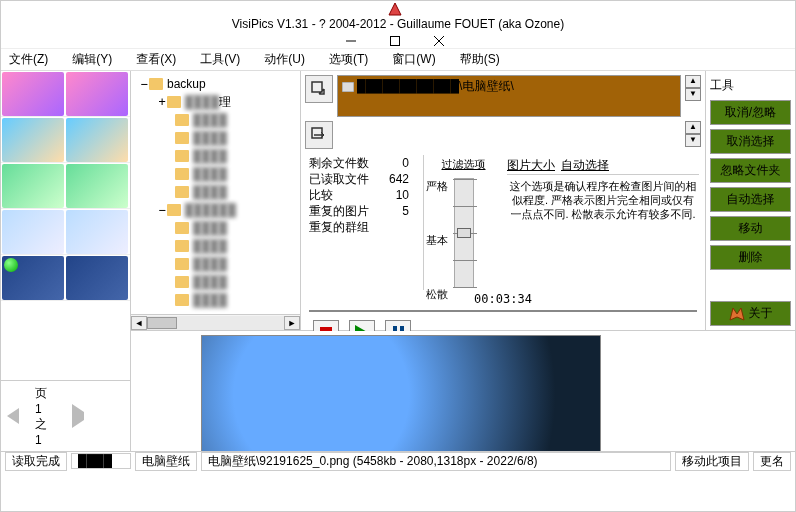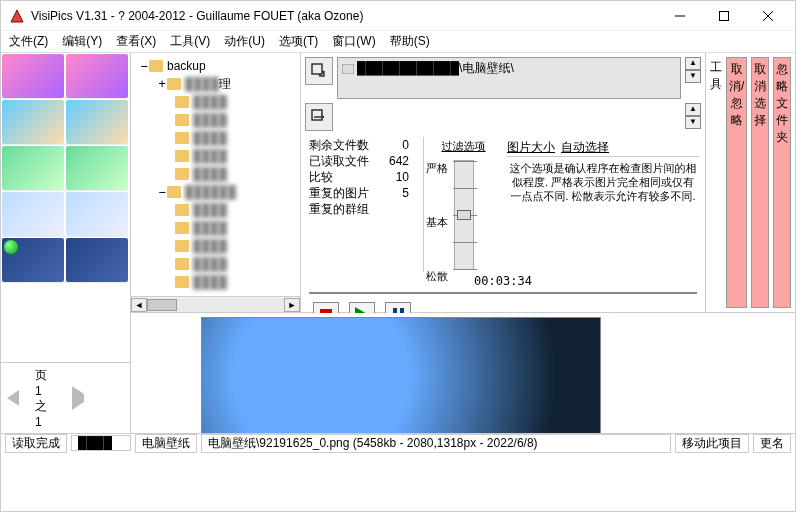--- a/index.html
+++ b/index.html
@@ -1,22 +1,22 @@
 <!DOCTYPE html>
 <html><head>
 <meta charset="utf-8">
 <style>
 * { box-sizing: border-box; margin: 0; padding: 0; font-family: "Microsoft YaHei", "SimSun", sans-serif; font-size: 12px; }
 body { background: #fff; width: 796px; height: 512px; overflow: hidden; border: 1px solid #ccc; }
-.titlebar { height: 30px; display: flex; align-items: center; padding: 0 8px; background: #fff; border-bottom: 1px solid #eee; }
+.titlebar { height: 48px; display: flex; align-items: center; padding: 0 8px; background: #fff; border-bottom: 1px solid #eee; flex-direction: column; }
 .titlebar .icon { width: 16px; height: 16px; margin-right: 6px; }
 .titlebar .title { flex: 1; }
 .winbtns { display: flex; gap: 18px; padding-right: 6px; }
 .winbtn { width: 26px; height: 20px; display: flex; align-items: center; justify-content: center; }
-.menubar { height: 22px; display: flex; align-items: flex-start; padding: 2px 8px; gap: 14px; border-bottom: 1px solid #ddd; }
+.menubar { height: 22px; display: flex; align-items: flex-start; padding: 2px 8px; gap: 24px; border-bottom: 1px solid #ddd; }
 .menubar span { cursor: default; }
 .main { display: flex; height: 380px; }
 .thumbs { width: 130px; display: flex; flex-direction: column; border-right: 1px solid #ccc; overflow: hidden; }
 .pair { display: flex; height: 46px; border-bottom: 1px solid #eee; }
 .pair > div { width: 62px; height: 44px; margin: 1px; background: linear-gradient(135deg,#a88,#88a); border-radius: 2px; }
 .pair .g1 { background: linear-gradient(135deg,#f8c,#a6f); }
 .pair .g2 { background: linear-gradient(135deg,#6cf,#fda); }
 .pair .g3 { background: linear-gradient(135deg,#6d9,#cfc); }
 .pair .g4 { background: linear-gradient(135deg,#bdf,#eef); }
 .pair .g5 { background: linear-gradient(135deg,#248,#46a); position: relative; }
@@ -27,21 +27,21 @@
 .center { flex: 1; display: flex; flex-direction: column; }
 .upper { height: 260px; display: flex; border-bottom: 1px solid #ccc; }
 .tree { width: 170px; border-right: 1px solid #ccc; padding: 4px; overflow: hidden; position: relative; }
 .tree-row { display: flex; align-items: center; height: 18px; padding-left: 4px; white-space: nowrap; }
 .fold { width: 14px; height: 12px; background: #f3c768; border-radius: 1px; margin-right: 4px; display: inline-block; }
 .exp { width: 10px; font-family: monospace; cursor: default; text-align: center; }
 .tree .blur { color: transparent; text-shadow: 0 0 4px #888; }
 .stats { flex: 1; display: flex; flex-direction: column; padding: 2px; }
 .pathrow { display: flex; align-items: flex-start; gap: 4px; padding: 2px; }
 .sqbtn { width: 28px; height: 28px; border: 1px solid #999; background: #eee; display: flex; align-items: center; justify-content: center; }
-.pathbox { flex: 1; height: 42px; border: 1px solid #999; background: #e5e5e5; padding: 2px 4px; font-size: 11px; overflow: hidden; white-space: nowrap; }
+.pathbox { flex: 1; height: 42px; border: 1px solid #999; background: #a16207; padding: 2px 4px; font-size: 11px; overflow: hidden; white-space: nowrap; }
 .spin { width: 16px; display: flex; flex-direction: column; }
 .spin div { height: 13px; border: 1px solid #888; background: #eee; font-size: 8px; text-align: center; line-height: 9px; }
 .statgrid { display: flex; margin-top: 4px; }
 .statlabels { width: 80px; padding-left: 6px; line-height: 16px; }
 .statvals { width: 40px; text-align: right; padding-right: 14px; line-height: 16px; }
 .filter { width: 80px; border-left: 1px solid #ccc; padding: 2px 4px; position: relative; }
 .filter .head { text-align: center; text-decoration: underline; font-size: 11px; }
 .vslider { width: 20px; height: 110px; background: #e6e6e6; border: 1px solid #aaa; margin: 6px auto 0; position: relative; }
 .vslider .tick { position: absolute; left: -2px; width: 24px; height: 1px; background: #888; }
 .vslider .thumb { position: absolute; left: 2px; width: 14px; height: 10px; background: #ddd; border: 1px solid #666; }
@@ -49,23 +49,23 @@
 .sizetip .tabs { display: flex; gap: 6px; border-bottom: 1px solid #ccc; text-decoration: underline; }
 .sizetip .desc { font-size: 11px; line-height: 14px; margin-top: 4px; text-align: center; }
 .timer { text-align: center; padding: 2px 0; font-family: monospace; }
 .progress { height: 14px; border: 1px solid #888; margin: 2px 6px; background: repeating-linear-gradient(90deg,#3a7bd5 0 6px,#5a9be5 6px 12px); }
 .controls { display: flex; gap: 10px; padding: 6px 10px; align-items: center; }
 .ctlbtn { width: 26px; height: 26px; border: 1px solid #888; background: #f4f4f4; display: flex; align-items: center; justify-content: center; }
 .sq-stop { width: 12px; height: 12px; background: #c00; }
 .tr-play { width: 0; height: 0; border-width: 8px 0 8px 14px; border-style: solid; border-color: transparent transparent transparent #008800; }
 .pause { display: flex; gap: 3px; }
 .pause div { width: 4px; height: 14px; background: #004080; }
-.right { width: 90px; border-left: 1px solid #ccc; padding: 4px; display: flex; gap: 4px; }
+.right { width: 90px; border-left: 1px solid #ccc; padding: 4px; display: flex; flex-direction: column; gap: 4px; }
 .rhdr { font-size: 12px; padding: 2px 0; }
-.rbtn { border: 1px solid #999; background: #fca5a5; padding: 3px 2px; text-align: center; cursor: default; }
+.rbtn { border: 1px solid #999; background: #4d7c0f; padding: 3px 2px; text-align: center; cursor: default; }
 .rbtn.about { display: flex; align-items: center; justify-content: center; gap: 4px; }
 .preview { flex: 1; background: #fff; position: relative; overflow: hidden; }
 .preview .img { margin: 4px 0 0 70px; width: 400px; height: 150px; background: radial-gradient(circle at 30% 40%, #6af 0 30%, #123 80%), linear-gradient(90deg,#345,#89a); border: 1px solid #888; }
 .statusbar { height: 19px; border-top: 1px solid #ccc; display: flex; align-items: center; padding: 0 4px; font-size: 11px; gap: 4px; }
 .statusbar .cell { border: 1px solid #ccc; padding: 0 6px; white-space: nowrap; overflow: hidden; }
 .greendot { width: 14px; height: 14px; background: radial-gradient(circle at 35% 35%, #8f8, #0a0); border-radius: 50%; position: absolute; top: 2px; left: 2px; }
 .hscroll { height: 16px; border-top: 1px solid #ccc; background: #f4f4f4; display: flex; align-items: center; }
 .hscroll .arr { width: 16px; height: 14px; border: 1px solid #aaa; background: #eee; text-align: center; font-size: 9px; line-height: 12px; }
 .hscroll .track { flex: 1; height: 14px; background: #eaeaea; position: relative; }
 .hscroll .th { position: absolute; left: 0; width: 30px; height: 12px; top: 1px; background: #ccc; border: 1px solid #999; }

